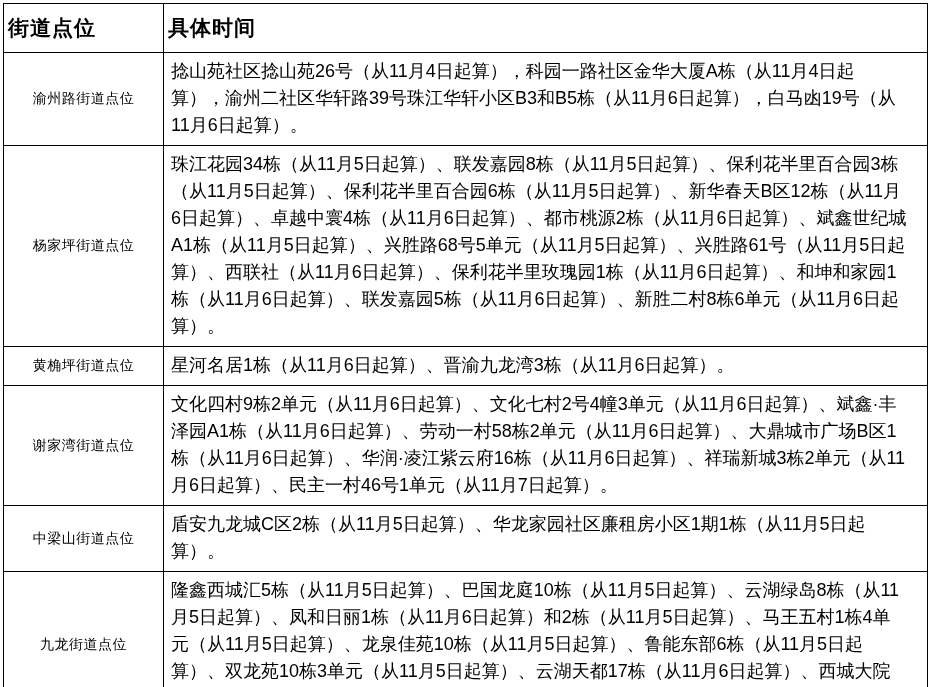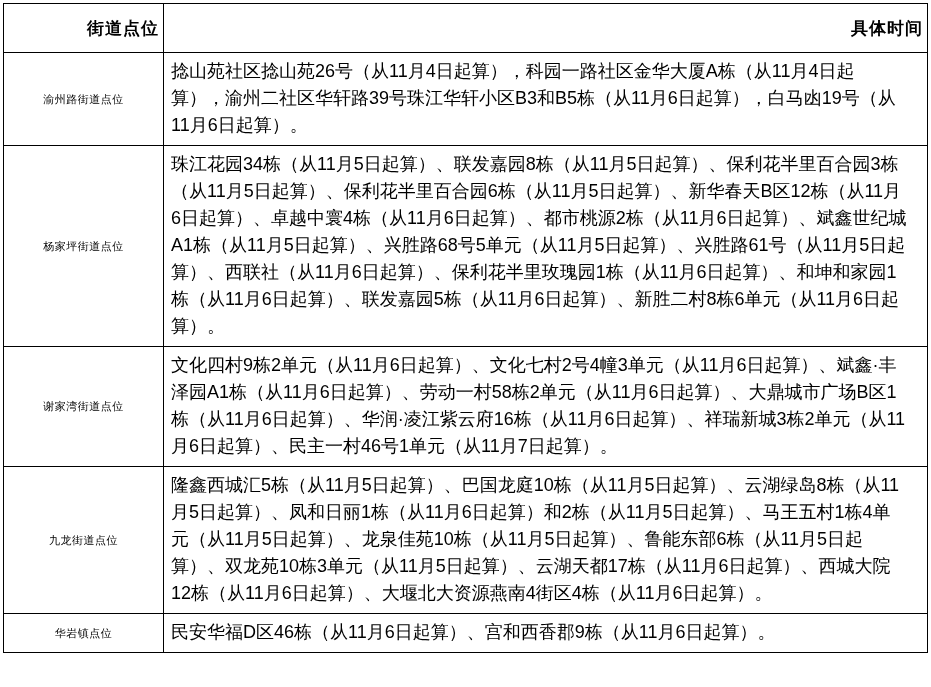--- a/index.html
+++ b/index.html
@@ -24,30 +24,30 @@
     border-collapse: collapse;
     width: 925px;
     table-layout: fixed;
   }
   table.data-table th,
   table.data-table td {
     border: 1px solid #000000;
     vertical-align: middle;
   }
   th.col-head {
-    text-align: right;
-    font-size: 17px;
+    text-align: left;
+    font-size: 21px;
     font-weight: bold;
     letter-spacing: 1px;
     padding: 7px 4px;
     height: 34px;
   }
   td.street-cell {
     text-align: center;
-    font-size: 11px;
+    font-size: 14px;
     padding: 4px 2px;
     letter-spacing: 0.5px;
     width: 160px;
   }
   td.time-cell {
     text-align: left;
     font-size: 18px;
     line-height: 1.5;
     padding: 5px 19px 6px 7px;
     letter-spacing: 0px;
@@ -73,22 +73,30 @@
     <tbody>
       <tr>
         <td class="street-cell">渝州路街道点位</td>
         <td class="time-cell">捻山苑社区捻山苑26号（从11月4日起算），科园一路社区金华大厦A栋（从11月4日起算），渝州二社区华轩路39号珠江华轩小区B3和B5栋（从11月6日起算），白马凼19号（从11月6日起算）。</td>
       </tr>
       <tr>
         <td class="street-cell">杨家坪街道点位</td>
         <td class="time-cell">珠江花园34栋（从11月5日起算）、联发嘉园8栋（从11月5日起算）、保利花半里百合园3栋（从11月5日起算）、保利花半里百合园6栋（从11月5日起算）、新华春天B区12栋（从11月6日起算）、卓越中寰4栋（从11月6日起算）、都市桃源2栋（从11月6日起算）、斌鑫世纪城A1栋（从11月5日起算）、兴胜路68号5单元（从11月5日起算）、兴胜路61号（从11月5日起算）、西联社（从11月6日起算）、保利花半里玫瑰园1栋（从11月6日起算）、和坤和家园1栋（从11月6日起算）、联发嘉园5栋（从11月6日起算）、新胜二村8栋6单元（从11月6日起算）。</td>
       </tr>
       <tr>
+        <td class="street-cell">黄桷坪街道点位</td>
+        <td class="time-cell">星河名居1栋（从11月6日起算）、晋渝九龙湾3栋（从11月6日起算）。</td>
+      </tr>
+      <tr>
         <td class="street-cell">谢家湾街道点位</td>
         <td class="time-cell">文化四村9栋2单元（从11月6日起算）、文化七村2号4幢3单元（从11月6日起算）、斌鑫·丰泽园A1栋（从11月6日起算）、劳动一村58栋2单元（从11月6日起算）、大鼎城市广场B区1栋（从11月6日起算）、华润·凌江紫云府16栋（从11月6日起算）、祥瑞新城3栋2单元（从11月6日起算）、民主一村46号1单元（从11月7日起算）。</td>
+      </tr>
+      <tr>
+        <td class="street-cell">中梁山街道点位</td>
+        <td class="time-cell">盾安九龙城C区2栋（从11月5日起算）、华龙家园社区廉租房小区1期1栋（从11月5日起算）。</td>
       </tr>
       <tr>
         <td class="street-cell">九龙街道点位</td>
         <td class="time-cell">隆鑫西城汇5栋（从11月5日起算）、巴国龙庭10栋（从11月5日起算）、云湖绿岛8栋（从11月5日起算）、凤和日丽1栋（从11月6日起算）和2栋（从11月5日起算）、马王五村1栋4单元（从11月5日起算）、龙泉佳苑10栋（从11月5日起算）、鲁能东部6栋（从11月5日起算）、双龙苑10栋3单元（从11月5日起算）、云湖天都17栋（从11月6日起算）、西城大院12栋（从11月6日起算）、大堰北大资源燕南4街区4栋（从11月6日起算）。</td>
       </tr>
       <tr>
         <td class="street-cell">华岩镇点位</td>
         <td class="time-cell">民安华福D区46栋（从11月6日起算）、宫和西香郡9栋（从11月6日起算）。</td>
       </tr>
     </tbody>

